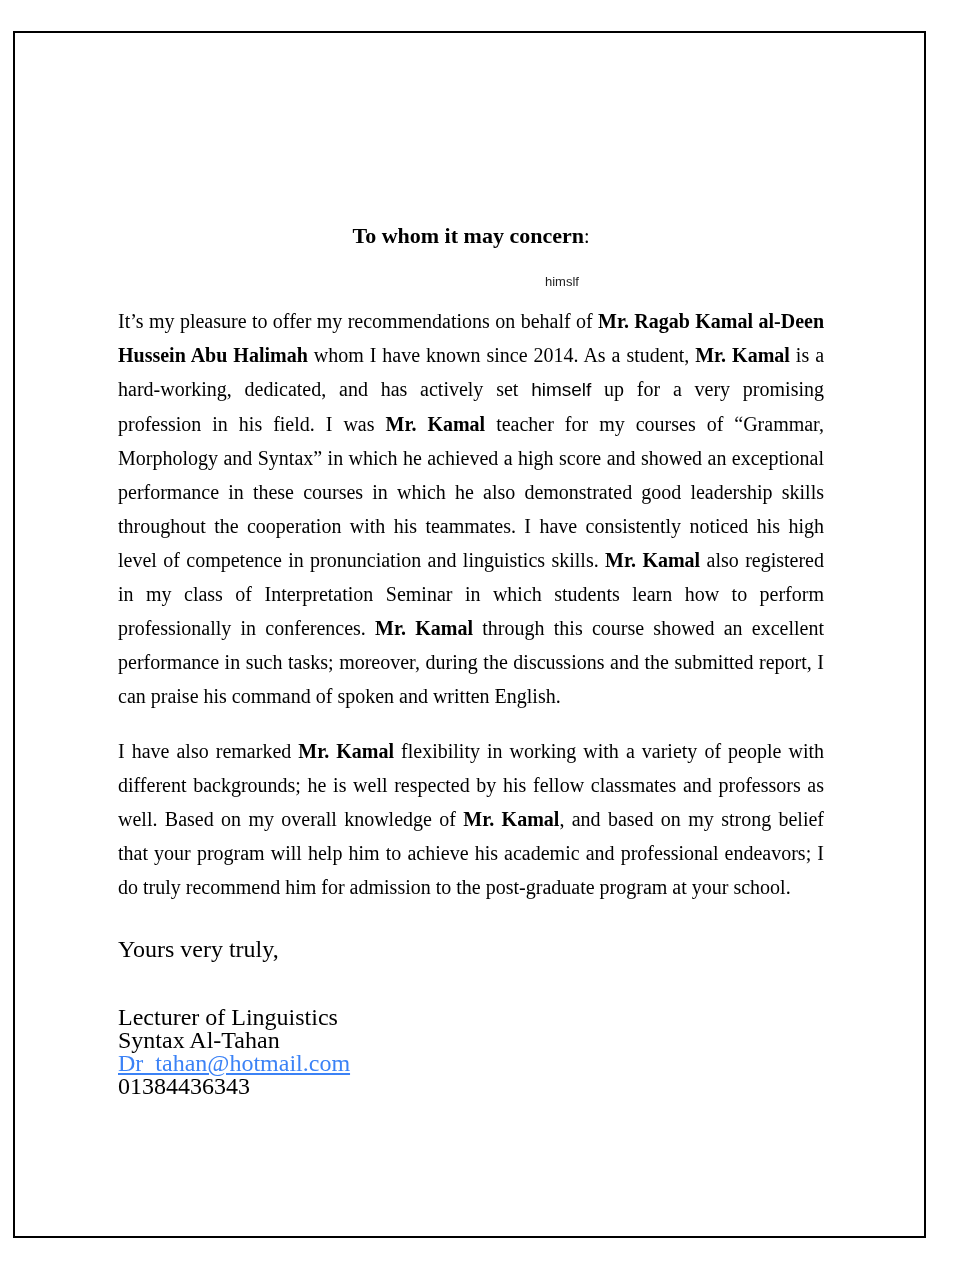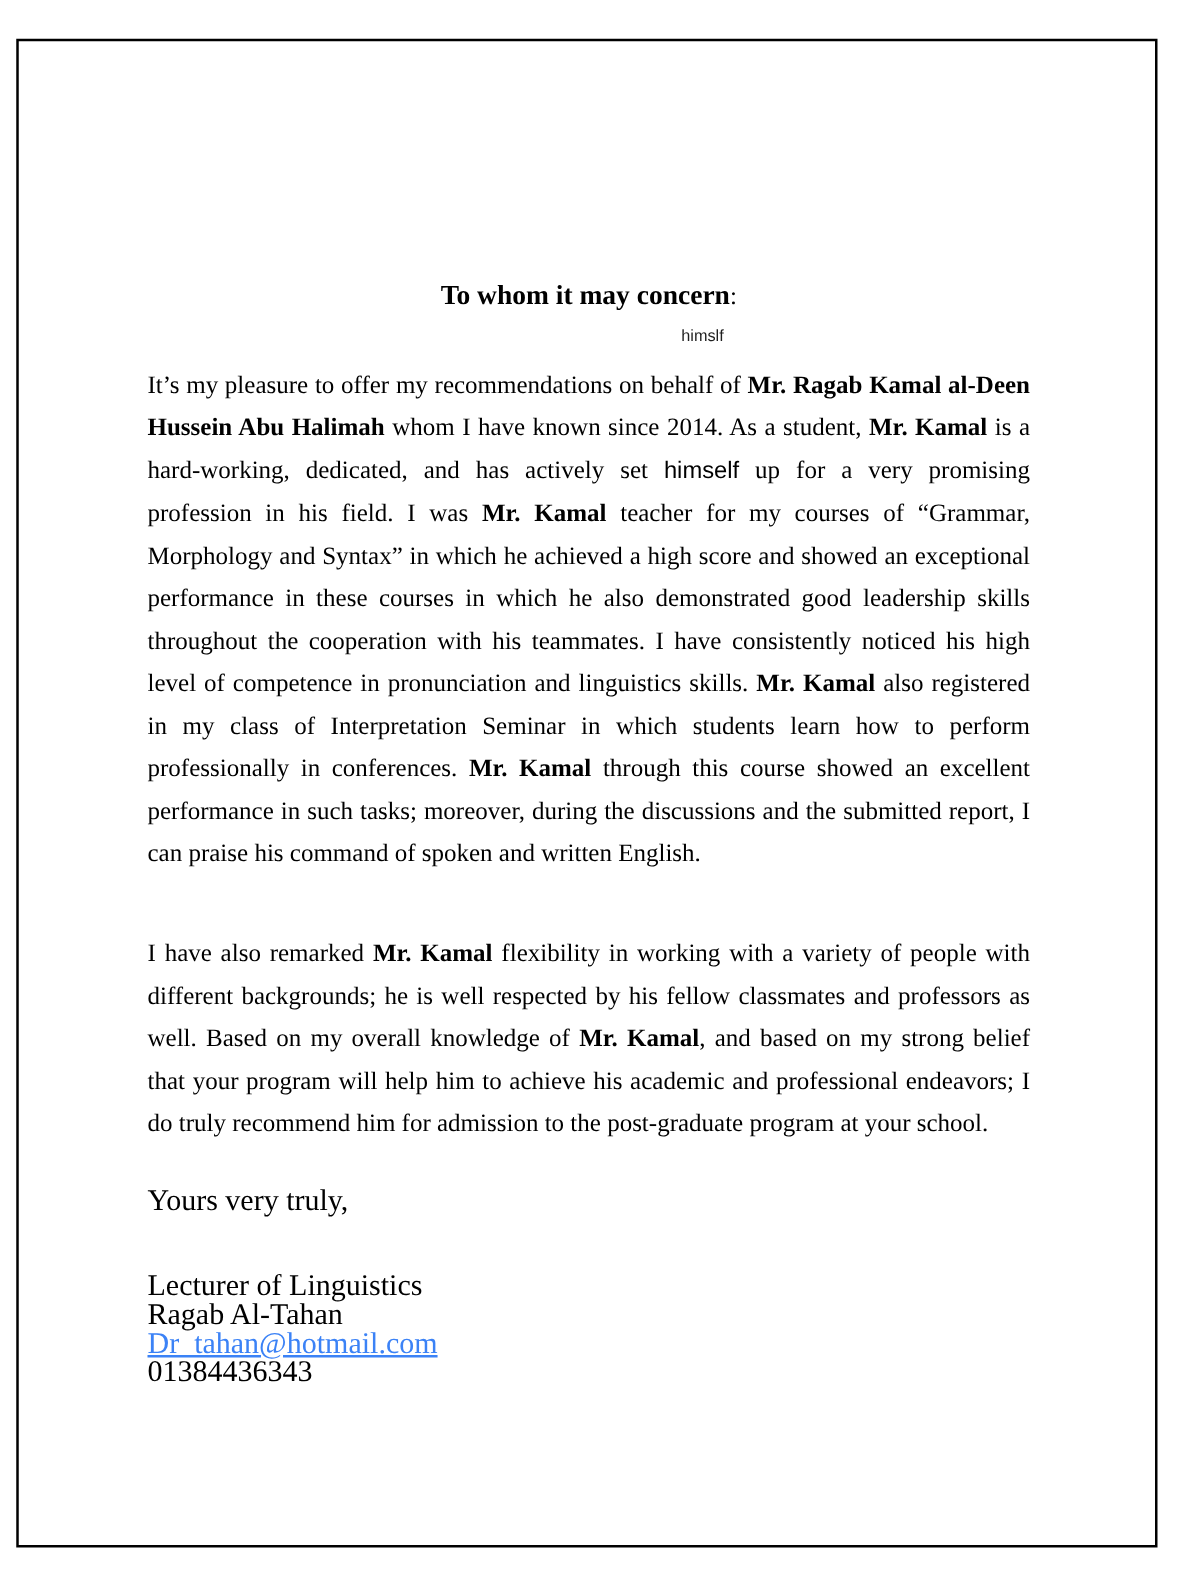--- a/index.html
+++ b/index.html
@@ -40,35 +40,35 @@
     font-weight: normal;
   }
   .title .title-main {
     font-weight: bold;
   }
   .title .title-colon {
     font-weight: normal;
     font-size: 20px;
   }
   .annotation {
-    margin-top: 10px;
+    margin-top: 24px;
     margin-left: 427px;
     font-family: "Liberation Sans", "DejaVu Sans", sans-serif;
     font-size: 13px;
     line-height: 16px;
     color: #1f1f1f;
   }
   .para {
     margin: 0;
     font-size: 20px;
     line-height: 34px;
     text-align: justify;
   }
   .para-1 { margin-top: 14px; }
-  .para-2 { margin-top: 46px; }
+  .para-2 { margin-top: 21px; }
   .seg-bold { font-weight: bold; }
   .seg-sans {
     font-family: "Liberation Sans", "DejaVu Sans", sans-serif;
     font-size: 19px;
   }
   .closing {
     margin: 28px 0 0 0;
     font-size: 24px;
     line-height: 34px;
   }
@@ -96,18 +96,18 @@
     <div class="annotation">himslf</div>
 
     <p class="para para-1"><span>It’s my pleasure to offer my recommendations on behalf of </span><span class="seg-bold">Mr. Ragab Kamal al-Deen Hussein Abu Halimah</span><span> whom I have known since 2014. As a student, </span><span class="seg-bold">Mr. Kamal</span><span> is a hard-working, dedicated, and has actively set </span><span class="seg-sans">himself</span><span> up for a very promising profession in his field. I was </span><span class="seg-bold">Mr. Kamal</span><span> teacher for my courses of “Grammar, Morphology and Syntax” in which he achieved a high score and showed an exceptional performance in these courses in which he also demonstrated good leadership skills throughout the cooperation with his teammates. I have consistently noticed his high level of competence in pronunciation and linguistics skills. </span><span class="seg-bold">Mr. Kamal</span><span> also registered in my class of Interpretation Seminar in which students learn how to perform professionally in conferences. </span><span class="seg-bold">Mr. Kamal</span><span> through this course showed an excellent performance in such tasks; moreover, during the discussions and the submitted report, I can praise his command of spoken and written English.</span></p>
 
     <p class="para para-2"><span>I have also remarked </span><span class="seg-bold">Mr. Kamal</span><span> flexibility in working with a variety of people with different backgrounds; he is well respected by his fellow classmates and professors as well. Based on my overall knowledge of </span><span class="seg-bold">Mr. Kamal</span><span>, and based on my strong belief that your program will help him to achieve his academic and professional endeavors; I do truly recommend him for admission to the post-graduate program at your school.</span></p>
 
     <p class="closing">Yours very truly,</p>
 
     <div class="signature">
       <div>Lecturer of Linguistics</div>
-      <div>Ragab Al-Tahan</div>
+      <div>Syntax Al-Tahan</div>
       <div><a class="email-link">Dr_tahan@hotmail.com</a></div>
       <div>01384436343</div>
     </div>
   </div>
 </div>
 
 </body></html>

